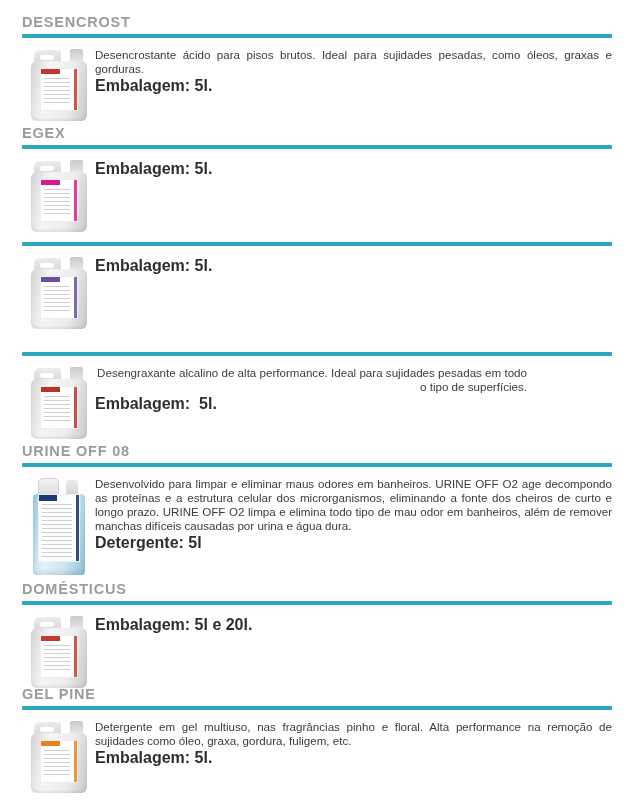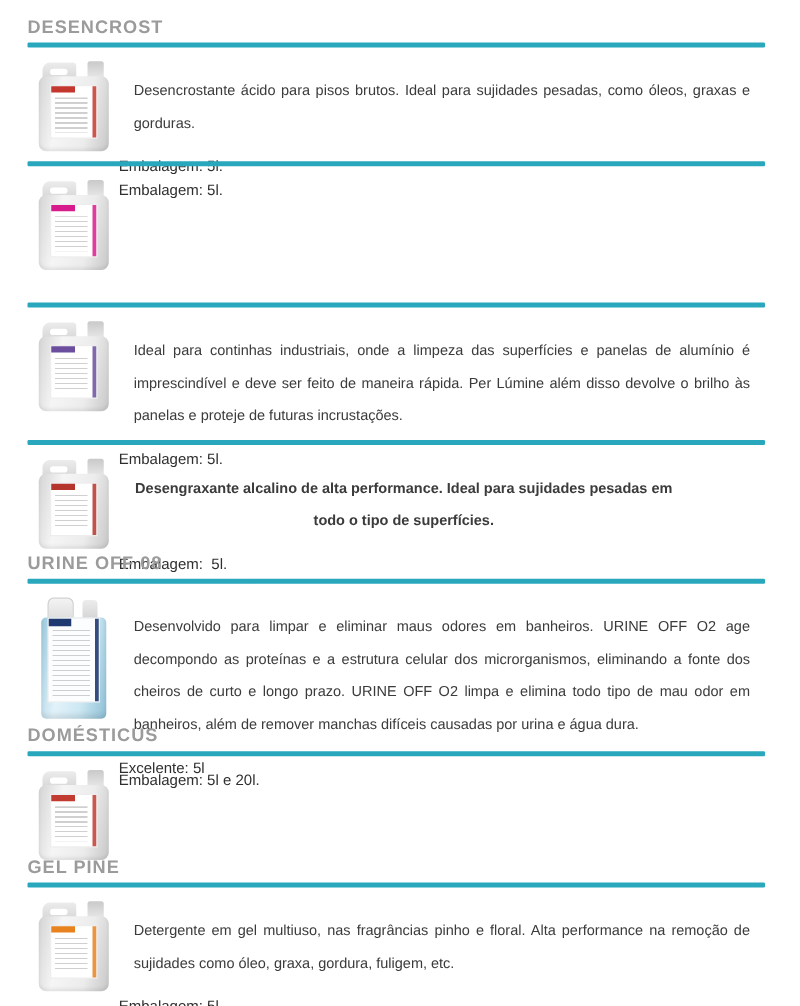--- a/index.html
+++ b/index.html
@@ -5,23 +5,23 @@
   html,body{margin:0;padding:0;background:#ffffff;}
   .page{position:relative;width:640px;height:805px;background:#fff;overflow:hidden;
         font-family:"Liberation Sans","DejaVu Sans",sans-serif;}
   .product{position:absolute;left:22px;width:590px;}
   .s0{top:14px}.s1{top:125px}.s2{top:238px}.s3{top:348px}.s4{top:443px}.s5{top:581px}.s6{top:686px}
   .pname{margin:0;font-size:14.5px;font-weight:bold;letter-spacing:0.8px;color:#9b9b9b;}
   .rule{height:4px;background:#29a8bd;margin-top:4px;border-radius:1px;}
   .row{display:flex;margin-top:10px;}
   .bottle-col{width:73px;flex:0 0 73px;display:flex;justify-content:center;align-items:flex-start;padding-top:1px;}
   .text-col{flex:1;min-width:0;}
-  .desc{margin:12px;font-size:11.6px;line-height:26px;color:#3b3b3b;text-align:justify;}
-  .desc.narrow{max-width:432px;text-align:center;font-weight:bold;}
-  .pack{margin:0;font-size:12px;line-height:19.5px;color:#2e2e2e;font-weight:normal;white-space:pre-wrap;}
+  .desc{margin:0;font-size:11.6px;line-height:14px;color:#3b3b3b;text-align:justify;}
+  .desc.narrow{max-width:432px;text-align:right;}
+  .pack{margin:0;font-size:16px;line-height:19.5px;color:#2e2e2e;font-weight:bold;white-space:pre-wrap;}
 
   
   .jug{position:relative;width:56px;height:72px;--accent:#c4372e;}
   .jug-handle{position:absolute;left:3px;top:1px;width:27px;height:13px;
     background:linear-gradient(#ececec,#d8d8d8);border-radius:6px 3px 0 0;}
   .jug-handle::after{content:"";position:absolute;left:6px;top:5px;width:14px;height:5px;
     background:#fff;border-radius:3px;}
   .jug-cap{position:absolute;right:4px;top:0;width:13px;height:13px;
     background:linear-gradient(#c9c9c9,#e6e6e6);border-radius:2px 2px 0 0;}
   .jug-body{position:absolute;left:0;right:0;top:12px;bottom:0;
@@ -69,20 +69,21 @@
         </div>
       </div>
       <div class="text-col">
         <p class="desc">Desencrostante ácido para pisos brutos. Ideal para sujidades pesadas, como óleos, graxas e gorduras.</p>
         <p class="pack">Embalagem: 5l.</p>
       </div>
     </div>
   </section>
 
   <section class="product s1">
+    <h2 class="pname">EGEX</h2>
     <div class="rule"></div>
     <div class="row">
       <div class="bottle-col">
         <div class="jug" style="--accent: #d81b8c;">
           <div class="jug-handle"></div>
           <div class="jug-cap"></div>
           <div class="jug-body">
             <div class="jug-label">
               <div class="label-lines"></div>
             </div>
@@ -103,21 +104,20 @@
           <div class="jug-handle"></div>
           <div class="jug-cap"></div>
           <div class="jug-body">
             <div class="jug-label">
               <div class="label-lines"></div>
             </div>
           </div>
         </div>
       </div>
       <div class="text-col">
-        <p class="desc">Ideal para continhas industriais, onde a limpeza das superfícies e panelas de alumínio é imprescindível e deve ser feito de maneira rápida. Per Lúmine além disso devolve o brilho às panelas e proteje de futuras incrustações.</p>
         <p class="pack">Embalagem: 5l.</p>
       </div>
     </div>
   </section>
 
   <section class="product s3">
     <div class="rule"></div>
     <div class="row">
       <div class="bottle-col">
         <div class="jug" style="--accent: #b5342c;">
@@ -146,21 +146,21 @@
           <div class="dose-chamber"></div>
           <div class="dose-cap"></div>
           <div class="dose-body"></div>
           <div class="dose-label">
             <div class="label-lines"></div>
           </div>
         </div>
       </div>
       <div class="text-col">
         <p class="desc">Desenvolvido para limpar e eliminar maus odores em banheiros. URINE OFF O2 age decompondo as proteínas e a estrutura celular dos microrganismos, eliminando a fonte dos cheiros de curto e longo prazo. URINE OFF O2 limpa e elimina todo tipo de mau odor em banheiros, além de remover manchas difíceis causadas por urina e água dura.</p>
-        <p class="pack">Excelente: 5l</p>
+        <p class="pack">Detergente: 5l</p>
       </div>
     </div>
   </section>
 
   <section class="product s5">
     <h2 class="pname">DOMÉSTICUS</h2>
     <div class="rule"></div>
     <div class="row">
       <div class="bottle-col">
         <div class="jug" style="--accent: #c23b31;">

